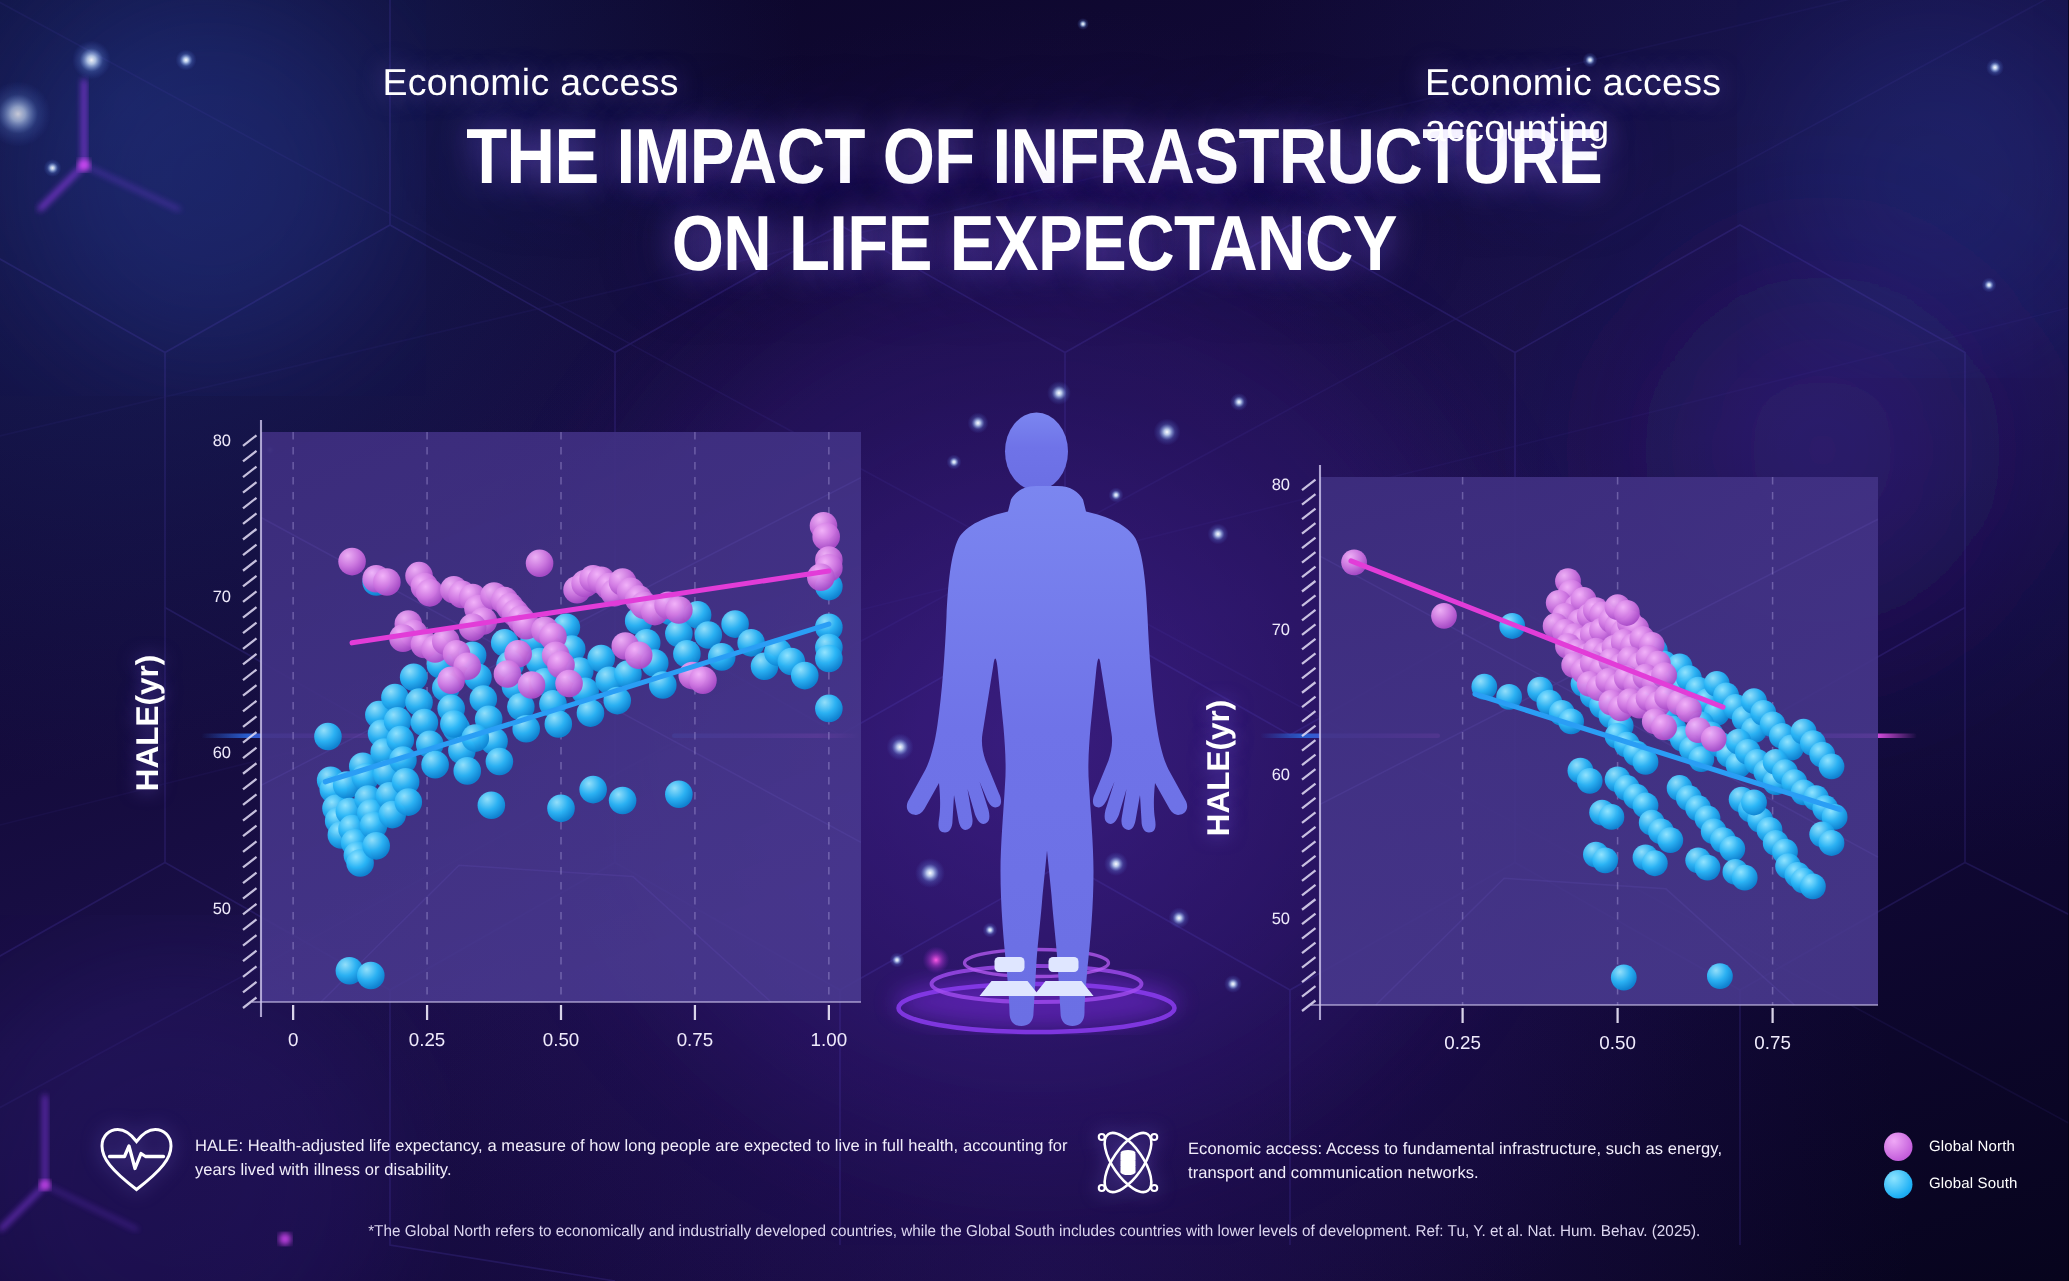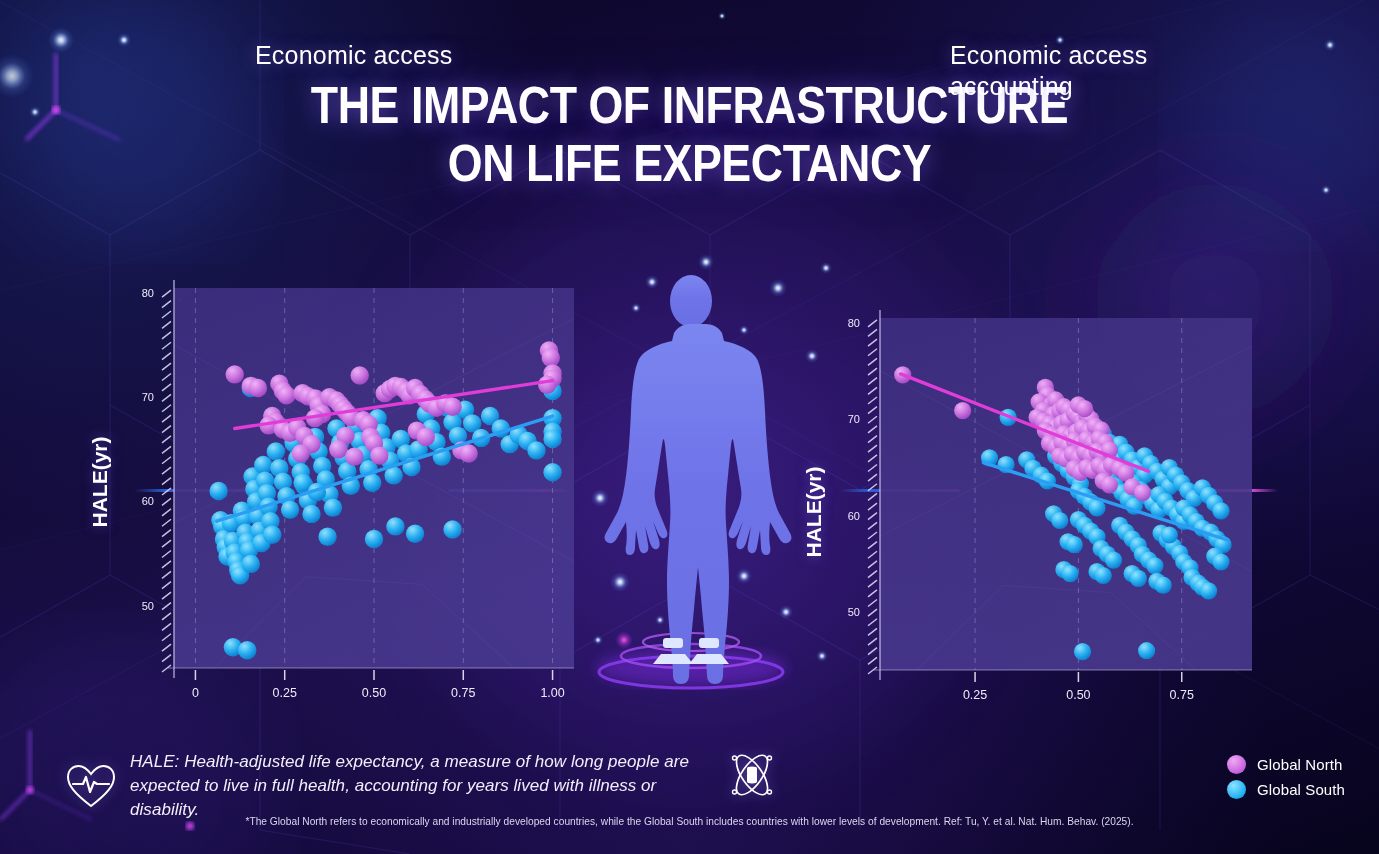--- a/index.html
+++ b/index.html
@@ -43,27 +43,27 @@
   .plot-svg { display:block; }
 
   .axis-title {
     position:absolute; font-size:21px; font-weight:bold; color:#ffffff;
     transform-origin:50% 50%; white-space:nowrap;
     text-shadow:0 0 12px rgba(140,110,255,0.5);
   }
 
   
   .foot-item { position:absolute; display:flex; align-items:center; gap:14px; }
-  .foot-text { font-size:17px; line-height:1.42; color:#f2eefb; letter-spacing:0.05px;font-style:italic; }
+  .foot-text { font-size:11px; line-height:1.42; color:#f2eefb; letter-spacing:0.05px; }
   .foot-icon { flex:0 0 auto; filter:drop-shadow(0 0 6px rgba(150,130,255,0.5)); }
 
   #legend { position:absolute; right:34px; top:752px; }
   .legend-row { display:flex; align-items:center; gap:11px; height:25px; }
   .legend-dot { width:19px; height:19px; border-radius:50%; flex:0 0 auto; }
-  .legend-label { font-size:15px; color:#ffffff; letter-spacing:0.1px; }
+  .legend-label { font-size:10px; color:#ffffff; letter-spacing:0.1px; }
 
   #footnote {
     position:absolute; left:0; right:0; top:815px; text-align:center;
     font-size:10.5px; color:#dcd6f0; letter-spacing:0.02px;
     transform:scaleX(0.97);
   }
 </style>
 </head>
 <body>
 
@@ -778,20 +778,21 @@
       <g fill="#ffffff">
         <ellipse cx="26" cy="18.5" rx="5" ry="1.9"></ellipse>
         <rect x="21" y="19" width="10" height="4"></rect>
         <ellipse cx="26" cy="23" rx="5" ry="1.9"></ellipse>
         <rect x="21" y="23.5" width="10" height="4"></rect>
         <ellipse cx="26" cy="27.5" rx="5" ry="1.9"></ellipse>
         <rect x="21" y="28" width="10" height="3.5"></rect>
         <ellipse cx="26" cy="31.5" rx="5" ry="1.9"></ellipse>
       </g>
     </svg>
+    <div class="foot-text">Economic access: Access to fundamental infrastructure, such as energy, transport and communication networks.</div>
   </div>
 
   <div id="legend">
     <div class="legend-row">
       <span class="legend-dot" style="background:radial-gradient(circle at 35% 30%, #efa8f6, #c560dc 70%, #a94bc8);"></span>
       <span class="legend-label">Global North</span>
     </div>
     <div class="legend-row">
       <span class="legend-dot" style="background:radial-gradient(circle at 35% 30%, #8de4ff, #22b2f6 65%, #0e8fdc);"></span>
       <span class="legend-label">Global South</span>

